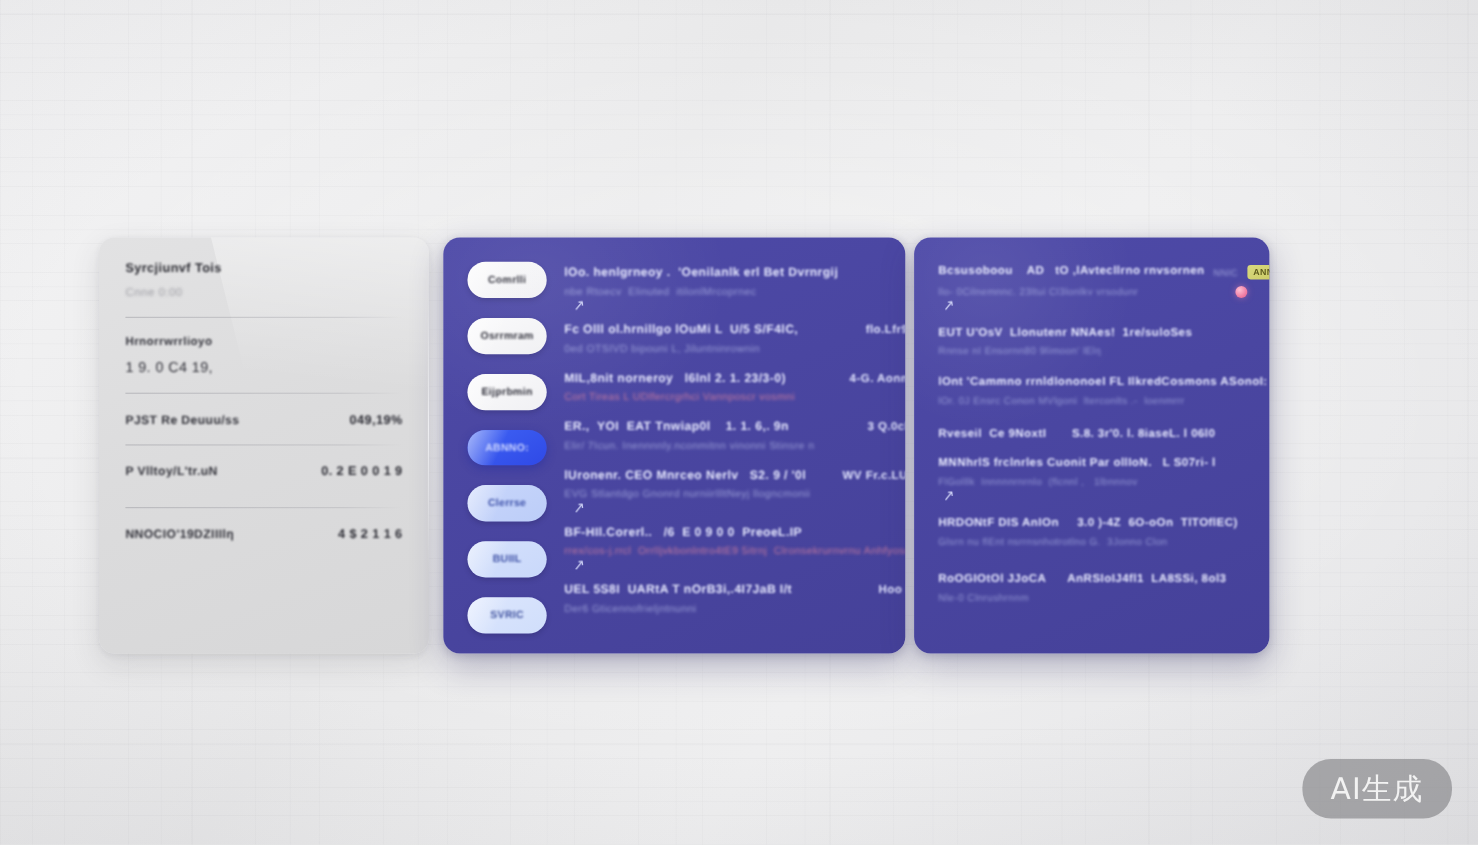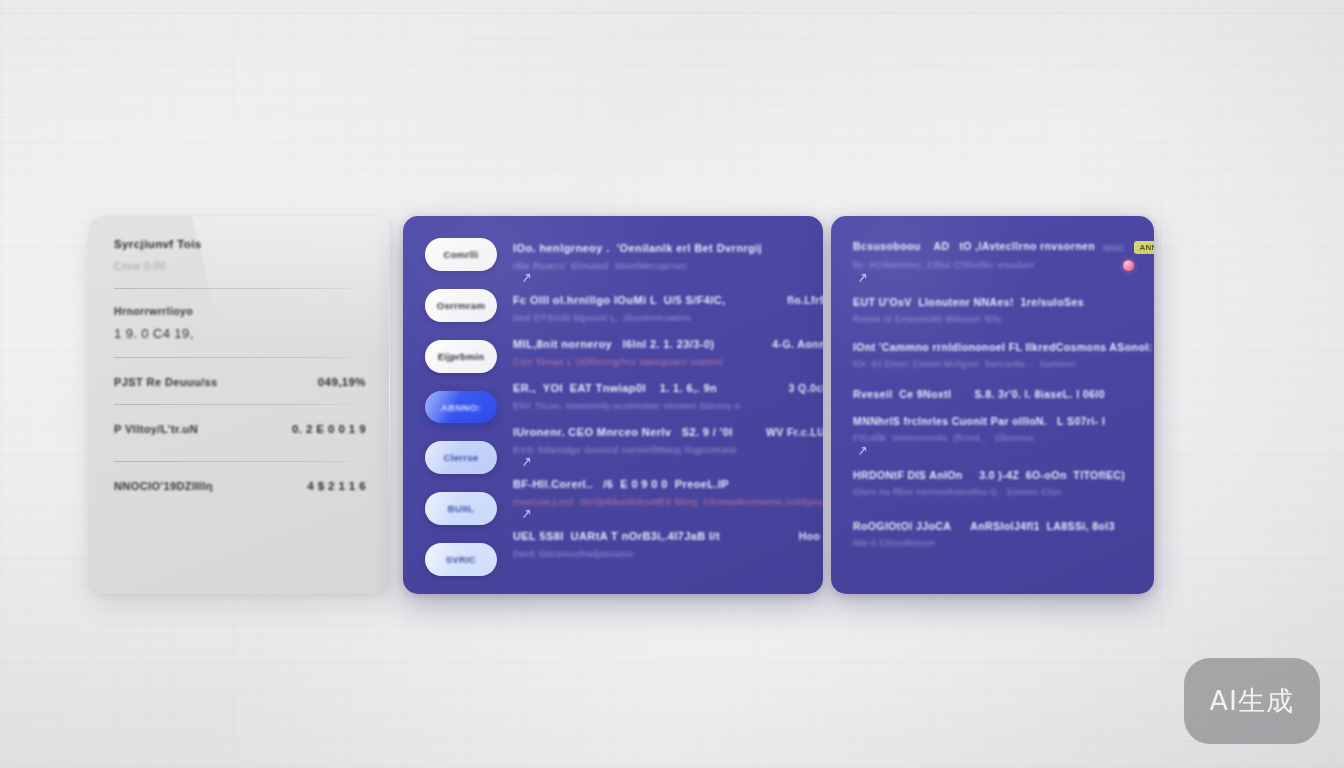--- a/index.html
+++ b/index.html
@@ -159,21 +159,21 @@
     background:radial-gradient(circle at 35% 32%, #ffc0d4, #ef7ba2 62%, #dd5f8c);
     box-shadow:0 0 6px rgba(240,130,170,.55);
   }
 
   
   #watermark {
     position:absolute; right:24px; bottom:24px;
     background:rgba(128,128,130,.62);
     color:#f2f2f2;
     font-size:27px; letter-spacing:1px;
-    padding:25px 26px; border-radius:26px;
+    padding:9px 26px; border-radius:26px;
     font-family:"DejaVu Sans", sans-serif;
   }
 </style>
 </head>
 <body>
 
 <div id="bg-texture"></div>
 <div id="bg-vignette"></div>
 
 <div id="left-card">

